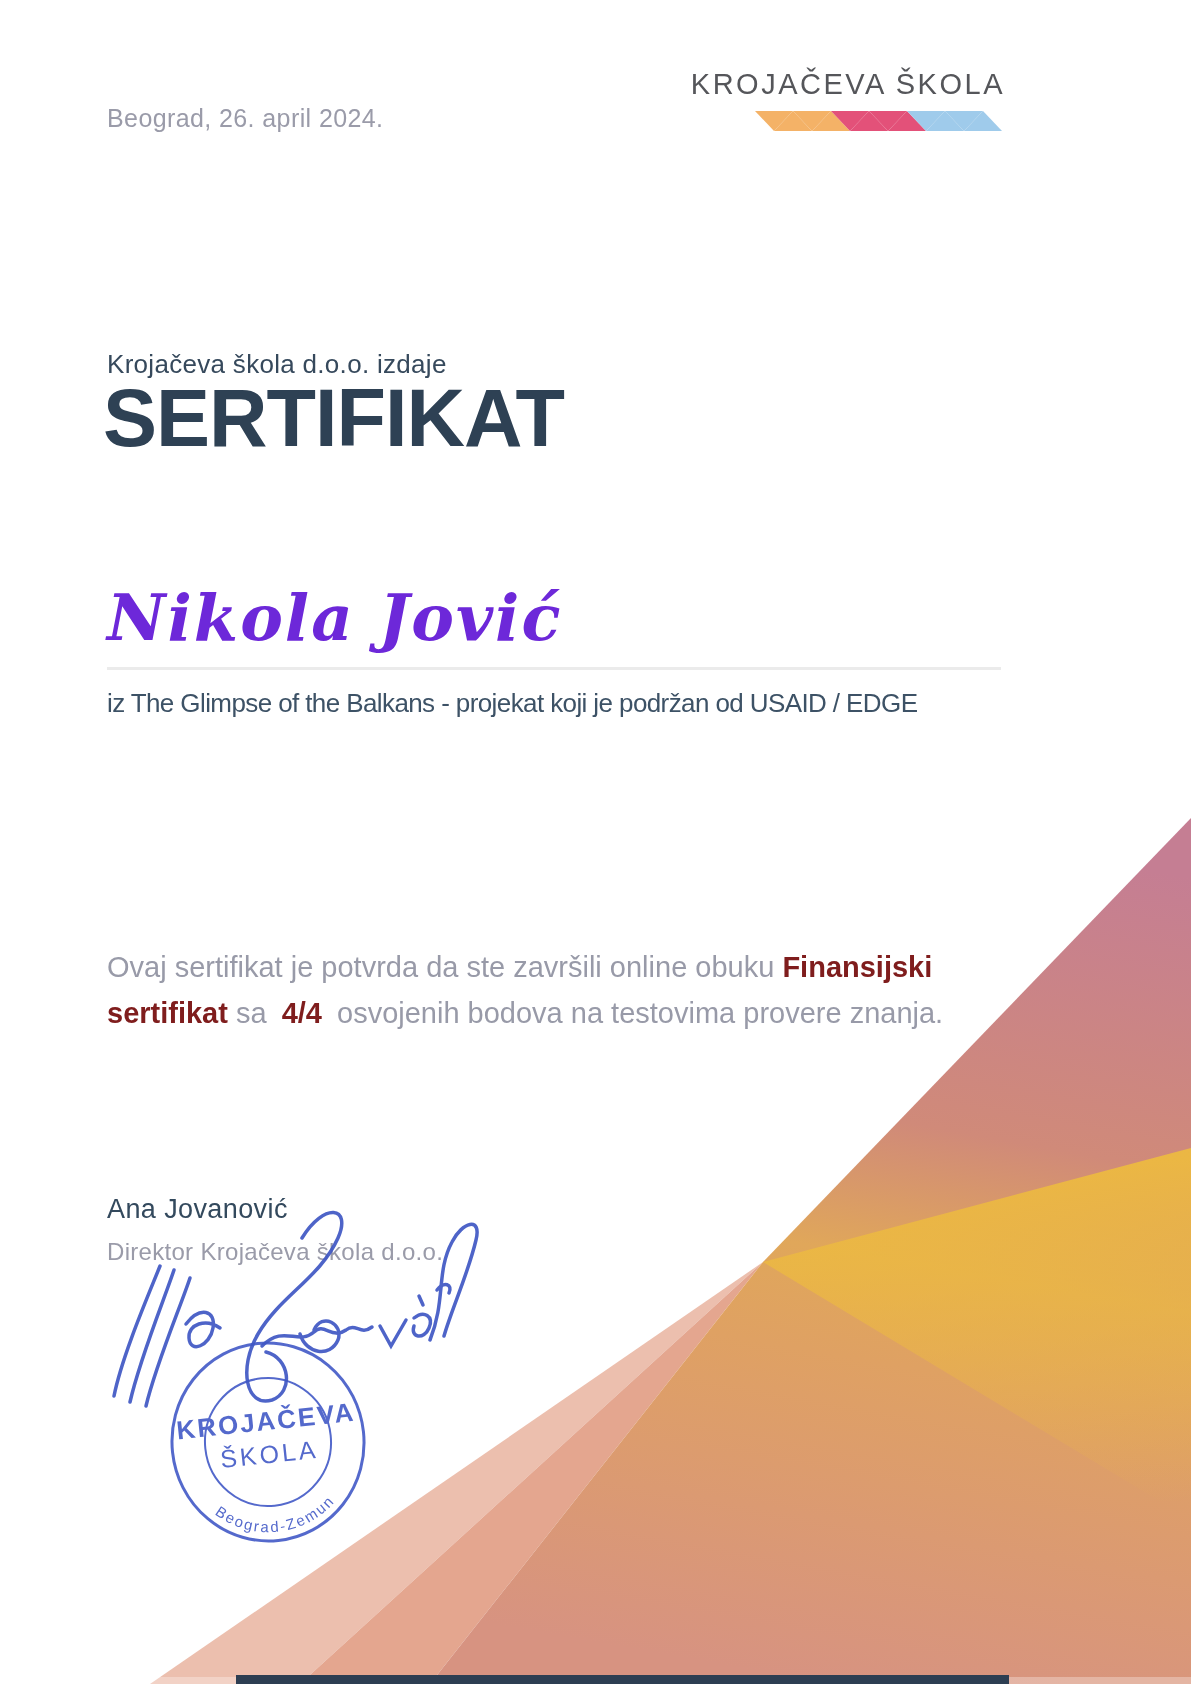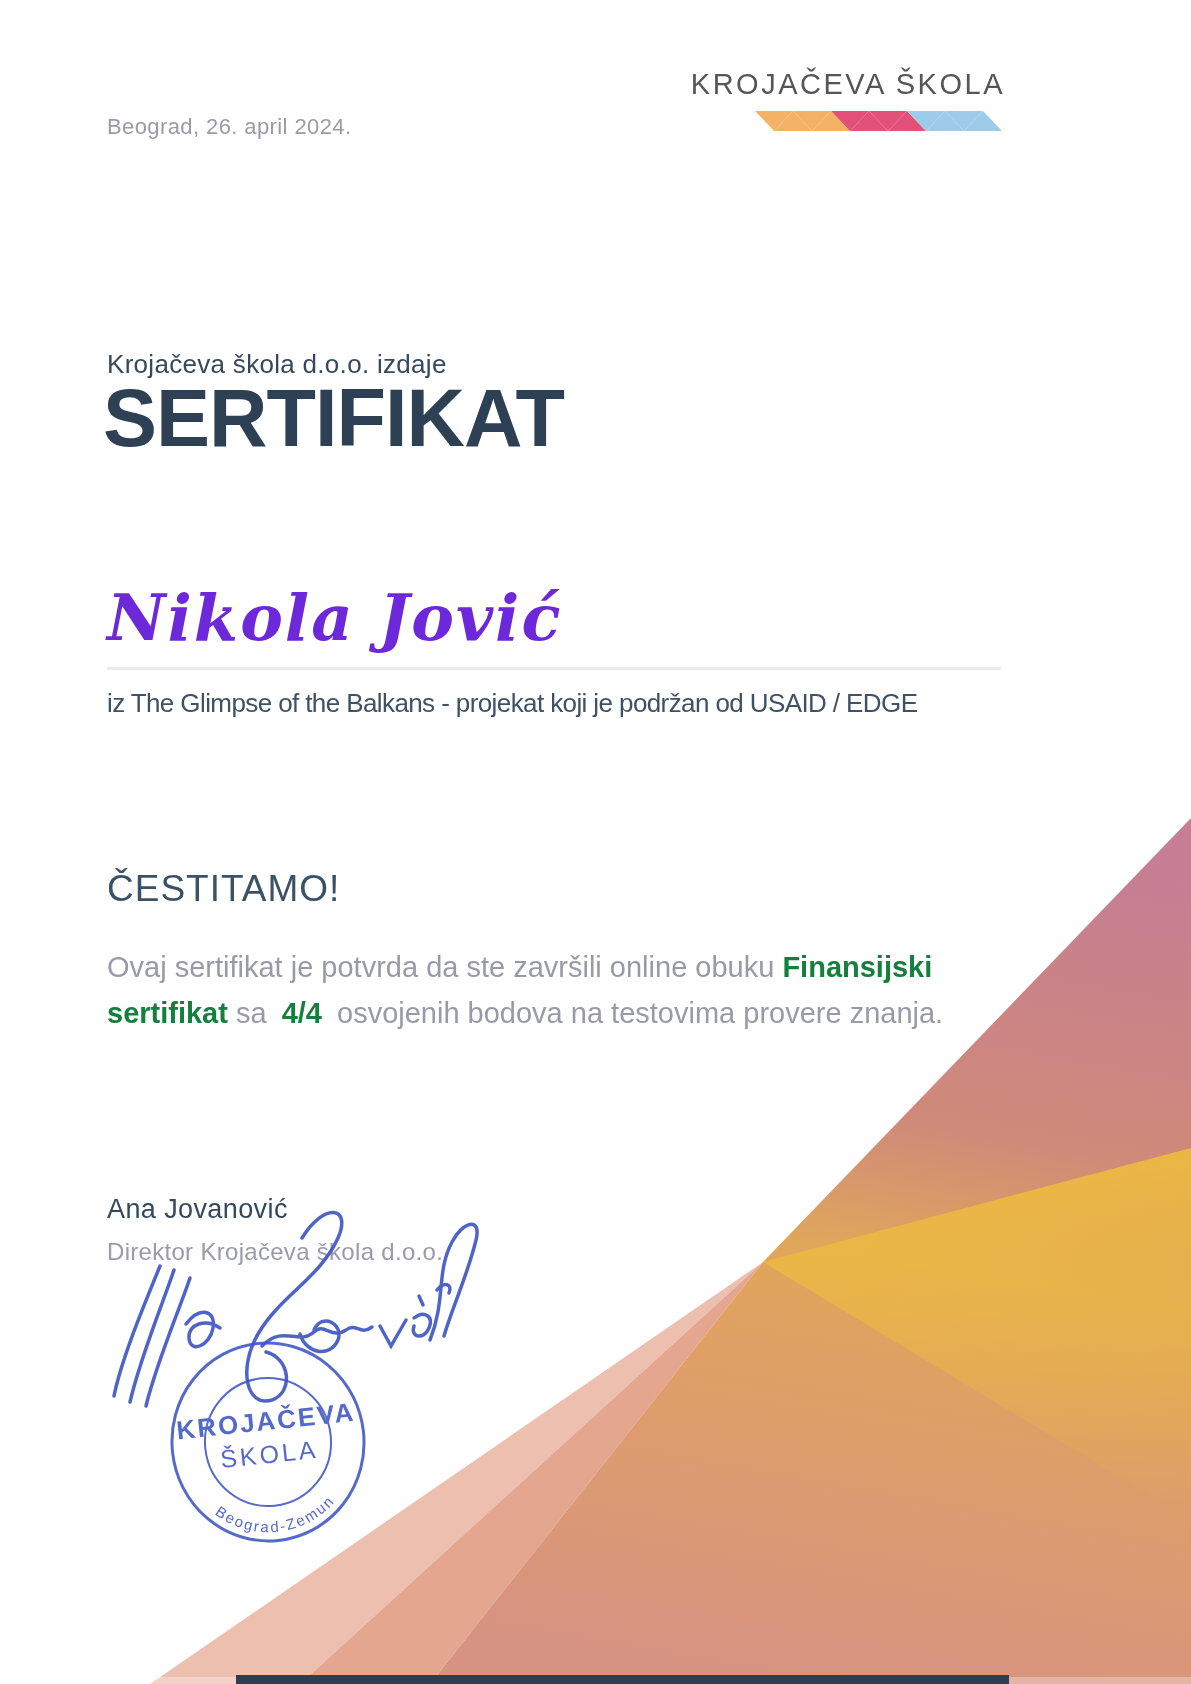--- a/index.html
+++ b/index.html
@@ -3,37 +3,37 @@
 <meta charset="utf-8">
 <style>
   html,body{margin:0;padding:0;background:#888;}
   .page{
     position:relative;width:1191px;height:1684px;background:#ffffff;
     margin:0 auto;overflow:hidden;
     font-family:"Liberation Sans",sans-serif;
   }
   .abs{position:absolute;}
   
-  .date{left:107px;top:114px;font-size:22px;color:#9a9ba9;letter-spacing:.4px;}
+  .date{left:107px;top:104px;font-size:25px;color:#9a9ba9;letter-spacing:.4px;}
   .logo{right:186px;top:68px;text-align:right;}
   .logo-text{font-size:29px;color:#55565a;letter-spacing:2.5px;white-space:nowrap;}
   .logo-strip{margin-top:8px;margin-left:auto;display:block;}
   
   .issuer{left:107px;top:349px;font-size:26px;color:#36495c;letter-spacing:.3px;}
   .title{left:103px;top:372px;font-size:81px;font-weight:bold;color:#2e4154;letter-spacing:-1px;}
   
   .name{left:107px;top:580px;font-family:"DejaVu Serif",serif;font-style:italic;font-weight:600;
         font-size:64px;color:#6d28d9;letter-spacing:2px;white-space:nowrap;}
   .name-line{left:107px;top:667px;width:894px;height:3px;background:#ebebeb;}
   .origin{left:107px;top:688px;font-size:26px;color:#3d5266;
           letter-spacing:-0.6px;white-space:nowrap;}
   
   .congrats{left:107px;top:868px;font-size:37px;color:#3a5266;letter-spacing:1px;}
   .body-text{left:107px;top:944px;width:900px;font-size:29px;line-height:46px;color:#989aa8;}
-  .body-text b{color:#15803d;}
+  .body-text b{color:#7f1d1d;}
   .score{padding:0 7px;}
   
   .sig-name{left:107px;top:1194px;font-size:27px;color:#33495d;letter-spacing:.4px;}
   .sig-title{left:107px;top:1238px;font-size:24px;color:#9a9ba9;letter-spacing:.3px;}
   .bg-svg,.ink-svg{position:absolute;left:0;top:0;pointer-events:none;}
   .bottom-bar{left:236px;top:1675px;width:773px;height:9px;background:#2d3e52;}
   .stamp-text{font-family:"Liberation Sans",sans-serif;fill:#3d55c5;}
 </style>
 </head>
 <body>
@@ -83,21 +83,20 @@
         <polygon points="209,22 247,22 228,2" fill="#9fcbeb"></polygon>
       </g>
     </svg>
   </div>
   <div class="abs title">SERTIFIKAT</div>
 
   <div class="abs name">Nikola Jović</div>
   <div class="abs name-line"></div>
   <div class="abs origin">iz The Glimpse of the Balkans - projekat koji je podržan od USAID / EDGE</div>
 
-  <div class="abs congrats">ČESTITAMO!</div>
   <div class="abs body-text">
     <span>Ovaj sertifikat je potvrda da ste završili online obuku </span><b>Finansijski</b><br>
     <b>sertifikat</b><span> sa </span><b class="score">4/4</b><span> osvojenih bodova na testovima provere znanja.</span>
   </div>
 
   <div class="abs sig-name">Ana Jovanović</div>
   <div class="abs sig-title">Direktor Krojačeva škola d.o.o.</div>
 
   <svg class="ink-svg" width="1191" height="1684" viewBox="0 0 1191 1684">
 

